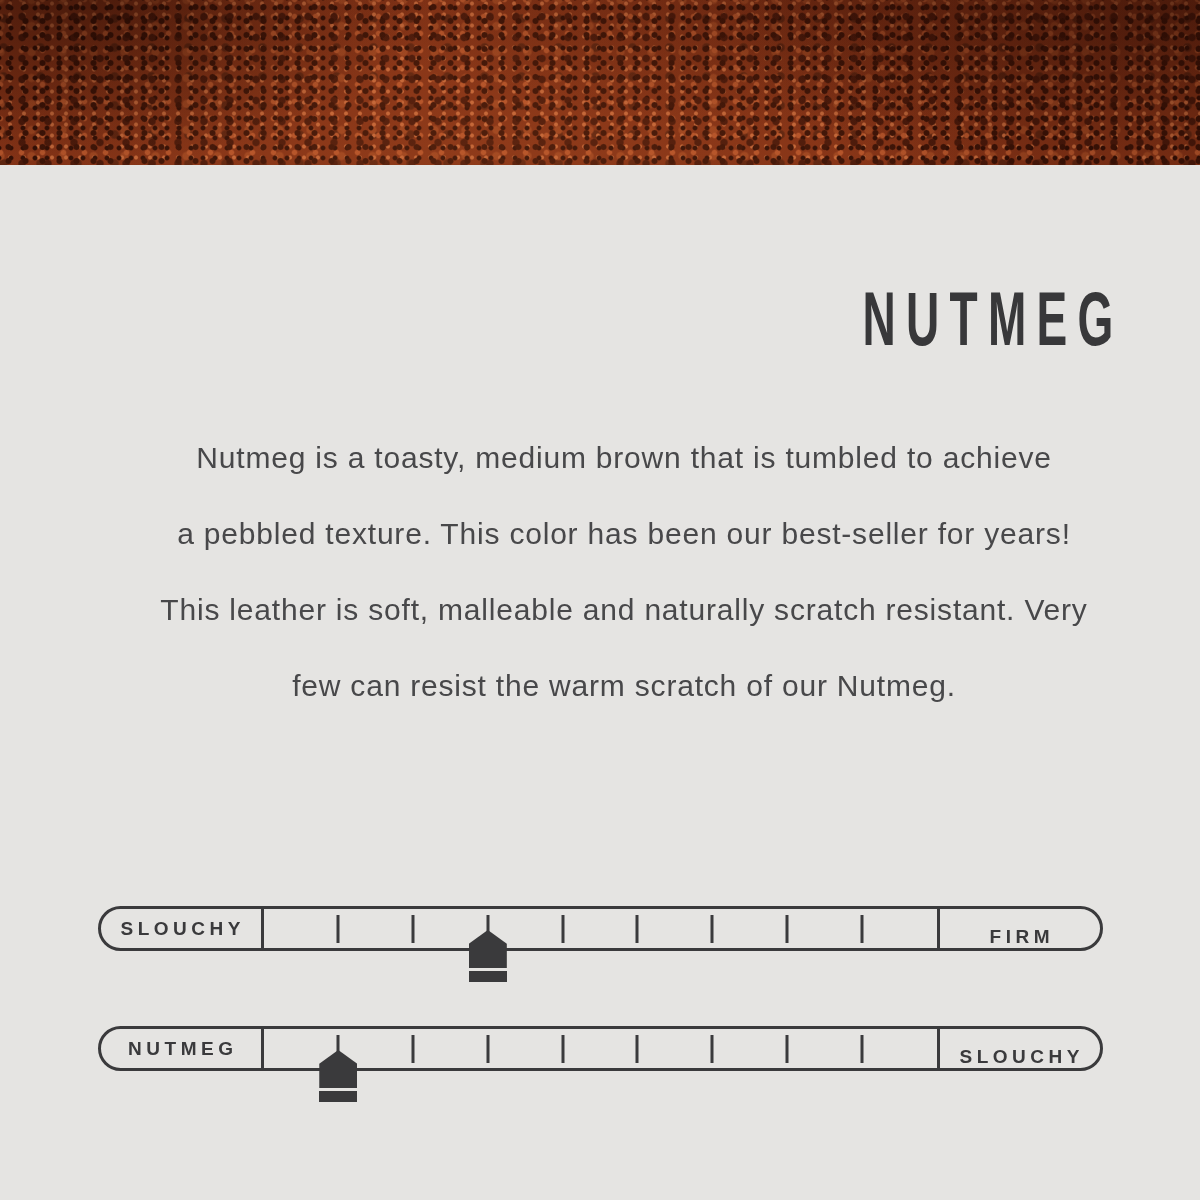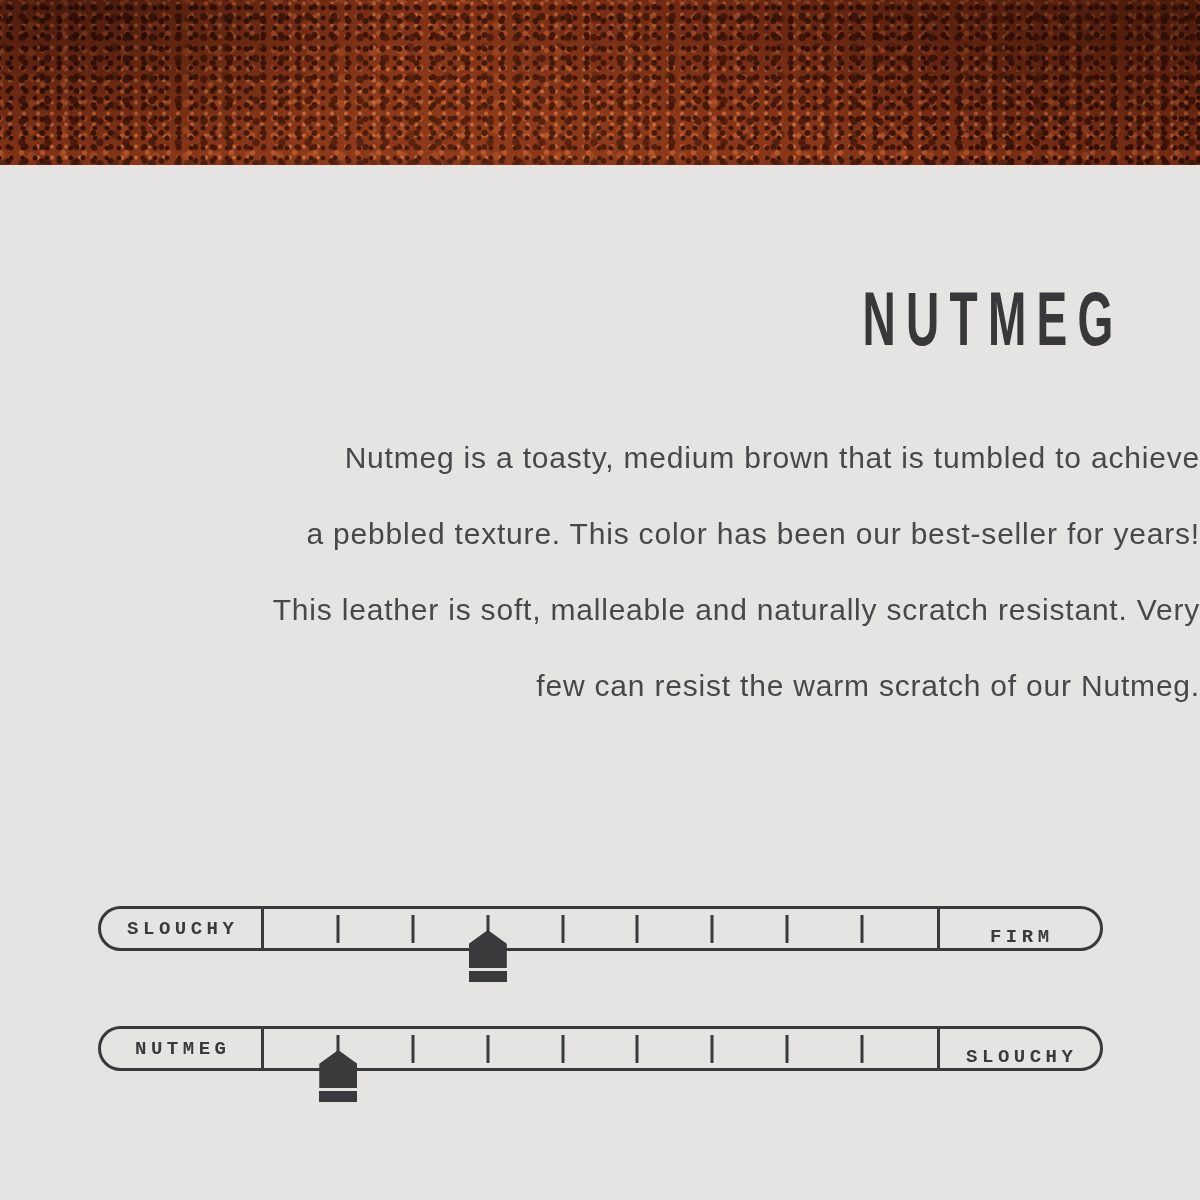--- a/index.html
+++ b/index.html
@@ -49,21 +49,21 @@
   .title span {
     display: inline-block;
     letter-spacing: 16px; padding-left: 16px;
     transform: scale(0.64, 1.06);
   }
 
   
   .desc { margin-top: 62px; }
   .desc p {
     margin: 0;
-    text-align: right;
+    text-align: center;
     font-size: 30px; line-height: 76px;
     letter-spacing: 0.8px;
     color: #48484a;
     padding-left: 48px;
   }
 
   
   .scale {
     position: relative;
     width: 1005px; height: 45px;
@@ -75,21 +75,21 @@
     background: transparent;
   }
   .scale-1 { margin-top: 182px; }
   .scale-2 { margin-top: 75px; }
   .cap {
     flex: 0 0 163px;
     display: flex; align-items: center; justify-content: center;
     font-size: 19px; font-weight: bold; letter-spacing: 4.5px;
     white-space: nowrap;
   }
-  .cap span { padding-left: 4.5px; font-family: Liberation Mono, monospace; }
+  .cap span { padding-left: 4.5px; }
   .cap-left  { border-right: 3px solid #3a3a3c; }
   .cap-right { border-left: 3px solid #3a3a3c; align-items: flex-end; }
   .track { position: relative; flex: 1 1 auto; }
   .tick {
     position: absolute; top: 6px;
     width: 3px; height: 28px;
     background: #3a3a3c;
     transform: translateX(-50%);
   }
   .marker {

